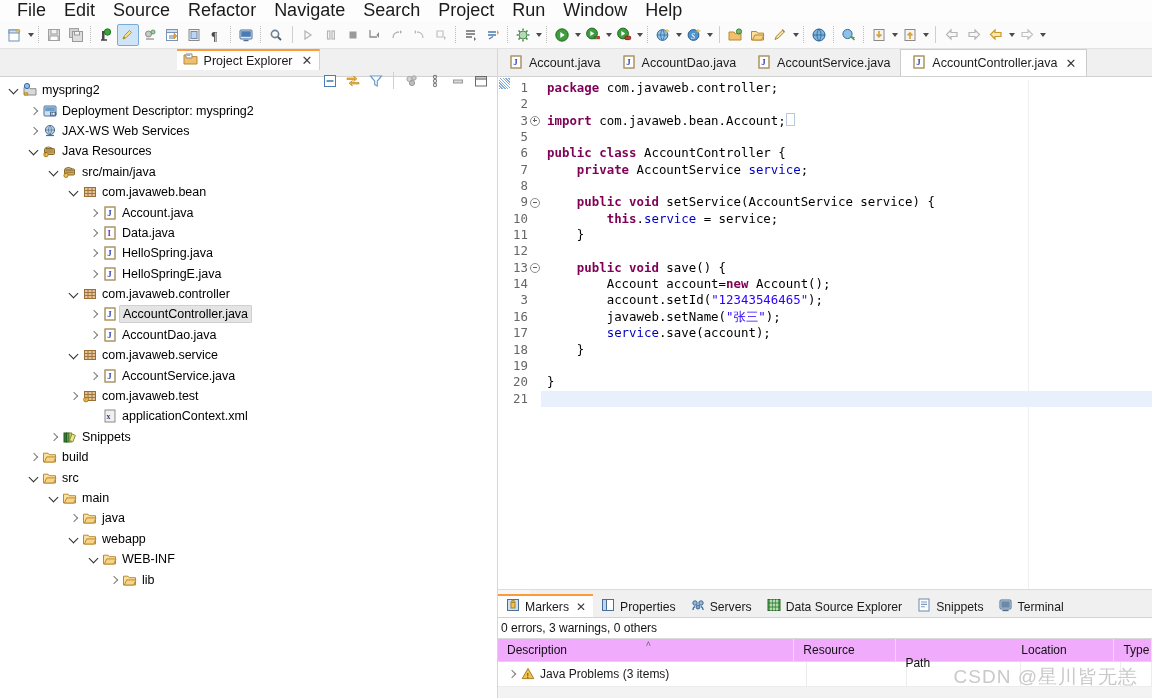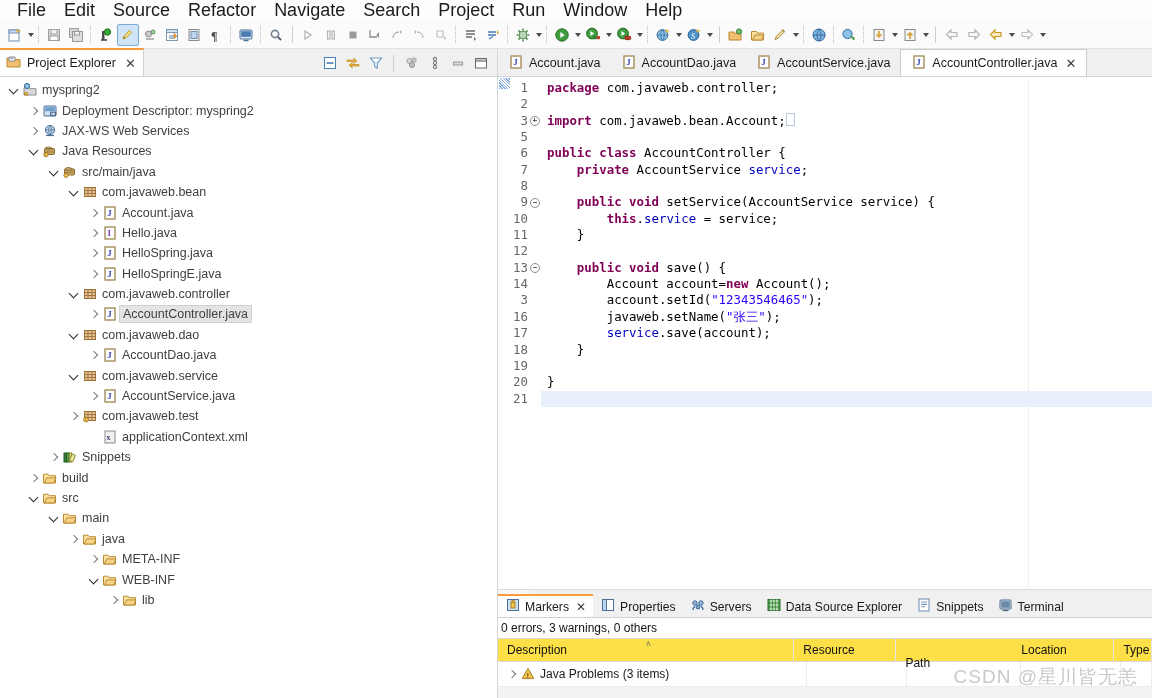--- a/index.html
+++ b/index.html
@@ -44,22 +44,23 @@
   }
 
   
   .body{display:flex;height:650px;}
   .left{width:497px;height:650px;background:#ffffff;position:relative;
         border-right:1px solid #d6d6d6;}
   .right{width:654px;height:650px;position:relative;background:#f3f3f3;}
 
   
   .viewtabrow{
-    display:flex;align-items:flex-end;height:27px;background:#f0f0f0;
+    display:flex;align-items:center;height:27px;background:#f0f0f0;
     border-bottom:1px solid #d2d2d2;
+    flex-direction:column;
   }
   .viewtab{
     display:flex;align-items:center;gap:5px;height:26px;padding:0 7px 0 6px;
     background:#ffffff;border-top:2px solid #ff9a3c;
     border-right:1px solid #d2d2d2;font-size:12.5px;
   }
   .viewtab .close{font-size:13px;color:#444;margin-left:4px;line-height:1;}
   .viewtools{
     margin-left:auto;display:flex;align-items:center;gap:2px;
     padding-right:6px;height:26px;
@@ -74,21 +75,21 @@
   .tw{display:inline-block;width:8px;height:8px;position:relative;margin-right:4px;}
   .tw.r::after,.tw.d::after{
     content:"";position:absolute;display:block;
     width:5px;height:5px;border-style:solid;border-color:#7a7a7a;
   }
   .tw.r::after{border-width:1.4px 1.4px 0 0;transform:rotate(45deg);left:1px;top:1px;}
   .tw.d::after{border-width:0 1.4px 1.4px 0;transform:rotate(45deg);left:0px;top:0px;
      border-color:#2b2b2b;width:6px;height:6px;}
   .ticon{width:16px;height:16px;margin-right:4px;flex:0 0 16px;
          display:flex;align-items:center;justify-content:center;}
-  .tlabel{line-height:16px;color:#404040;}
+  .tlabel{line-height:16px;color:#000000;}
 
   
   .edtabrow{
     display:flex;align-items:flex-end;height:27px;background:#f0f0f0;
     border-bottom:1px solid #d2d2d2;overflow:hidden;
   }
   .edtab{
     display:flex;align-items:center;gap:5px;height:26px;padding:0 10px;
     font-size:12.5px;color:#1b1b1b;background:#f0f0f0;white-space:nowrap;
   }
@@ -139,21 +140,21 @@
   .bottom{position:absolute;left:0;bottom:12px;width:654px;height:92px;background:#fff;}
   .btabrow{display:flex;align-items:flex-end;height:22px;background:#f0f0f0;
     border-bottom:1px solid #d2d2d2;}
   .btab{display:flex;align-items:center;gap:4px;height:21px;padding:0 7px;
     font-size:12.2px;white-space:nowrap;}
   .btab.active{background:#ffffff;border-top:2px solid #ff9a3c;}
   .btab .close{font-size:12px;color:#3b3b3b;margin-left:3px;}
   .bstatus{font-size:12px;padding:3px 0 3px 3px;color:#111;}
   .mtable{position:relative;font-size:12px;}
   .mhead{display:flex;height:22px;border-top:1px solid #d9d9d9;
-    border-bottom:1px solid #d9d9d9;background:#fde047;}
+    border-bottom:1px solid #d9d9d9;background:#f0abfc;}
   .mh{display:flex;align-items:center;padding-left:9px;color:#111;
      border-right:1px solid #e4e4e4;position:relative;}
   .mh .sortarrow{position:absolute;left:50%;top:0px;font-size:9px;color:#6b6b6b;}
   .mrow{display:flex;height:24px;align-items:center;border-bottom:1px solid #ececec;}
   .mcell{display:flex;align-items:center;height:24px;border-right:1px solid #ececec;}
   .watermark{
     position:absolute;right:14px;top:26px;font-size:19px;color:#c9c9c9;
     white-space:nowrap;letter-spacing:1px;pointer-events:none;
   }
 </style>
@@ -586,21 +587,21 @@
           <div class="trow">
             <span style="width: 90px; flex: 0 0 auto; display: inline-block;"></span>
             <span class="tw r"></span>
             <span class="ticon">
               <svg width="16" height="16" viewBox="0 0 16 16">
                 <rect x="3" y="2" width="10" height="12" fill="#fff" stroke="#8a8a8a"></rect>
                 <rect x="3" y="2" width="10" height="12" fill="none" stroke="#b89a50"></rect>
                 <text x="5.4" y="11.4" font-family="serif" font-size="9" font-weight="bold" fill="#7a3ab8">I</text>
               </svg>
             </span>
-            <span class="tlabel">Hello.java</span>
+            <span class="tlabel">Data.java</span>
           </div>
           <div class="trow">
             <span style="width: 90px; flex: 0 0 auto; display: inline-block;"></span>
             <span class="tw r"></span>
             <span class="ticon">
               <svg width="16" height="16" viewBox="0 0 16 16">
                 <rect x="3" y="2" width="10" height="12" fill="#fff" stroke="#8a8a8a"></rect>
                 <rect x="3" y="2" width="10" height="12" fill="none" stroke="#b89a50"></rect>
                 <text x="5.2" y="11.4" font-family="serif" font-size="9" font-weight="bold" fill="#3a4ab8">J</text>
               </svg>
@@ -634,31 +635,20 @@
             <span style="width: 90px; flex: 0 0 auto; display: inline-block;"></span>
             <span class="tw r"></span>
             <span class="ticon">
               <svg width="16" height="16" viewBox="0 0 16 16">
                 <rect x="3" y="2" width="10" height="12" fill="#fff" stroke="#8a8a8a"></rect>
                 <rect x="3" y="2" width="10" height="12" fill="none" stroke="#b89a50"></rect>
                 <text x="5.2" y="11.4" font-family="serif" font-size="9" font-weight="bold" fill="#3a4ab8">J</text>
               </svg>
             </span>
             <span class="tlabel">AccountController.java</span>
-          </div>
-          <div class="trow">
-            <span style="width: 70px; flex: 0 0 auto; display: inline-block;"></span>
-            <span class="tw d"></span>
-            <span class="ticon">
-              <svg width="16" height="16" viewBox="0 0 16 16">
-                <rect x="2.5" y="3.5" width="11" height="9" fill="#e4c39a" stroke="#9a6f33"></rect>
-                <path d="M2.5 6.5h11M2.5 9.5h11M6 3.5v9M10 3.5v9" stroke="#9a6f33" stroke-width=".9"></path>
-              </svg>
-            </span>
-            <span class="tlabel">com.javaweb.dao</span>
           </div>
           <div class="trow">
             <span style="width: 90px; flex: 0 0 auto; display: inline-block;"></span>
             <span class="tw r"></span>
             <span class="ticon">
               <svg width="16" height="16" viewBox="0 0 16 16">
                 <rect x="3" y="2" width="10" height="12" fill="#fff" stroke="#8a8a8a"></rect>
                 <rect x="3" y="2" width="10" height="12" fill="none" stroke="#b89a50"></rect>
                 <text x="5.2" y="11.4" font-family="serif" font-size="9" font-weight="bold" fill="#3a4ab8">J</text>
               </svg>
@@ -763,29 +753,29 @@
             <span class="tw r"></span>
             <span class="ticon">
               <svg width="16" height="16" viewBox="0 0 16 16">
                 <path d="M1.5 4.2h4.6l1.1 1.5h6.3v7.3H1.5z" fill="#fbe0a0" stroke="#b98a30"></path>
                 <path d="M2.4 13l2.3-5.1h9.3L11.7 13z" fill="#f8d488" stroke="#b98a30"></path>
               </svg>
             </span>
             <span class="tlabel">java</span>
           </div>
           <div class="trow">
-            <span style="width: 90px; flex: 0 0 auto; display: inline-block;"></span>
-            <span class="tw r"></span>
+            <span style="width: 70px; flex: 0 0 auto; display: inline-block;"></span>
+            <span class="tw d"></span>
             <span class="ticon">
               <svg width="16" height="16" viewBox="0 0 16 16">
                 <path d="M1.5 4.2h4.6l1.1 1.5h6.3v7.3H1.5z" fill="#fbe0a0" stroke="#b98a30"></path>
                 <path d="M2.4 13l2.3-5.1h9.3L11.7 13z" fill="#f8d488" stroke="#b98a30"></path>
               </svg>
             </span>
-            <span class="tlabel">META-INF</span>
+            <span class="tlabel">webapp</span>
           </div>
           <div class="trow">
             <span style="width: 90px; flex: 0 0 auto; display: inline-block;"></span>
             <span class="tw d"></span>
             <span class="ticon">
               <svg width="16" height="16" viewBox="0 0 16 16">
                 <path d="M1.5 4.2h4.6l1.1 1.5h6.3v7.3H1.5z" fill="#fbe0a0" stroke="#b98a30"></path>
                 <path d="M2.4 13l2.3-5.1h9.3L11.7 13z" fill="#f8d488" stroke="#b98a30"></path>
               </svg>
             </span>

